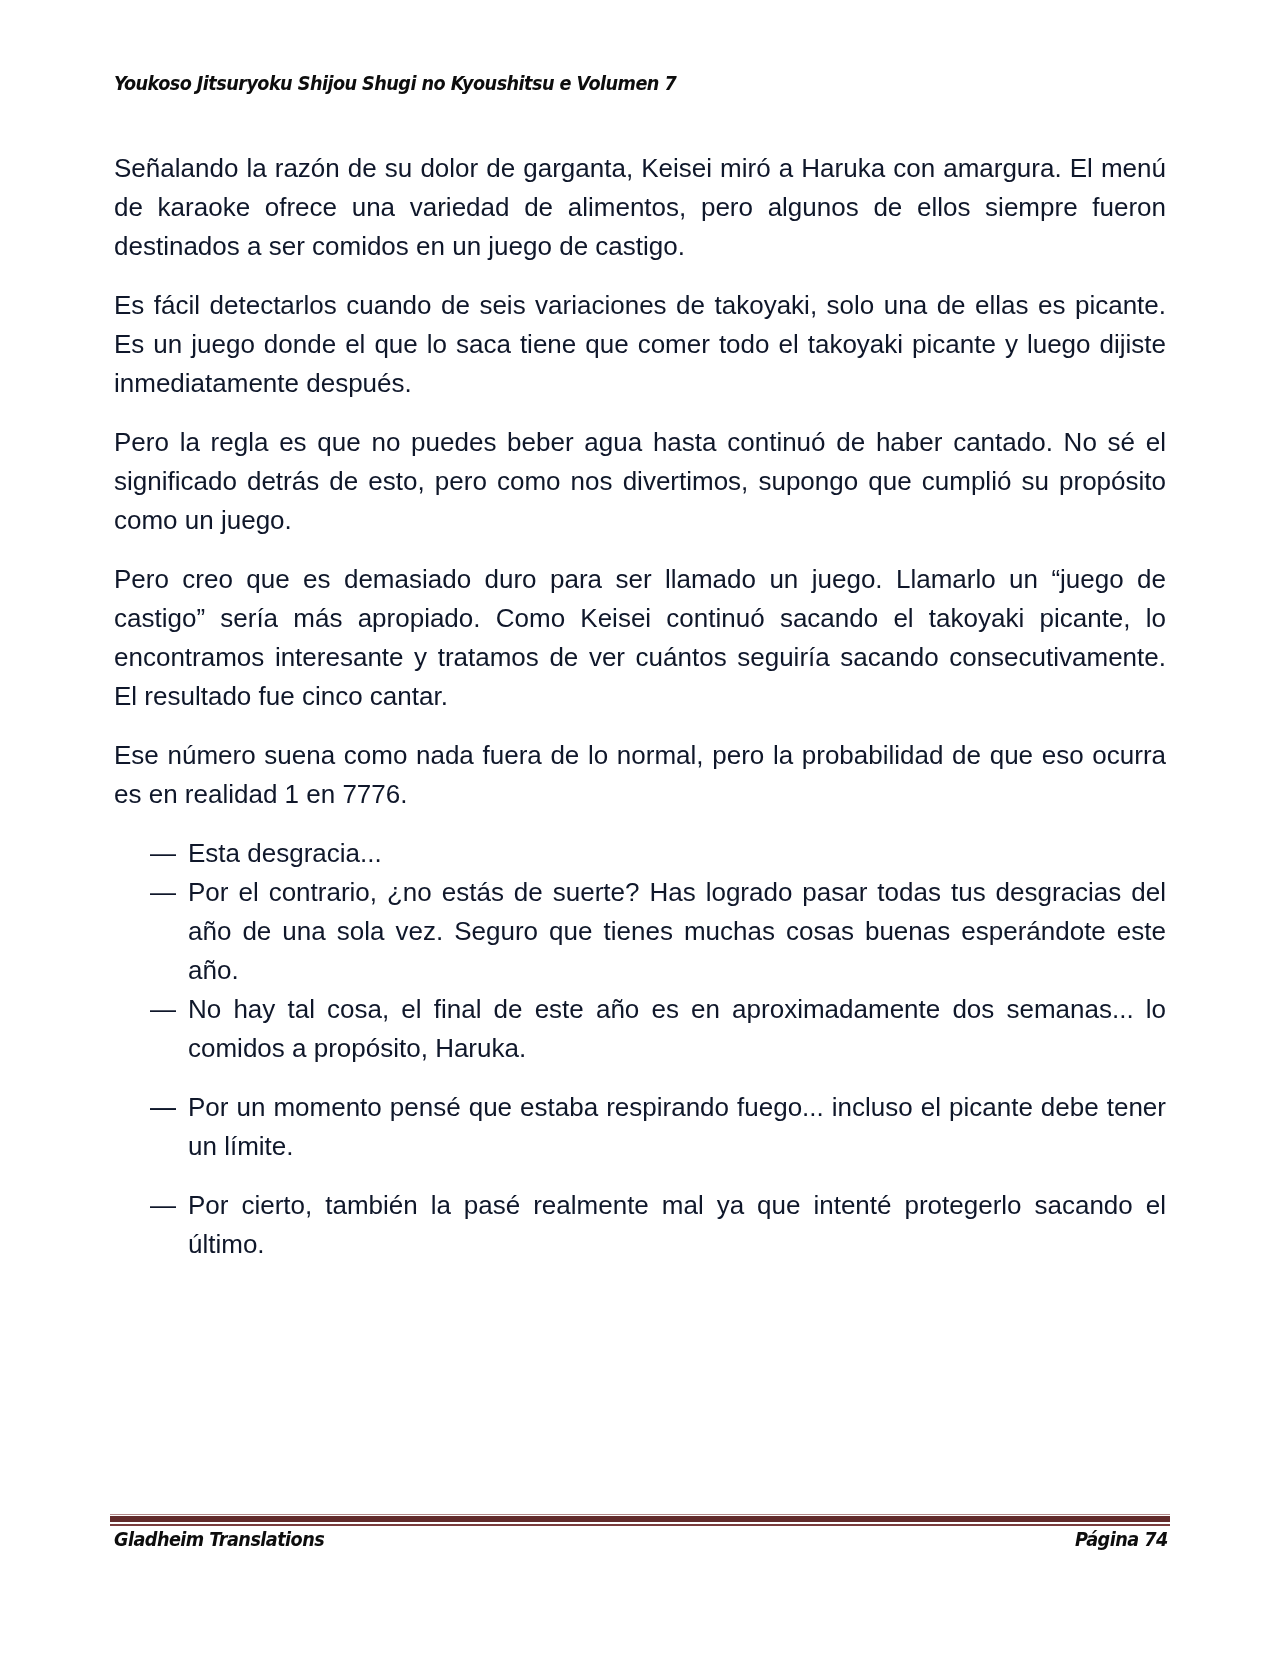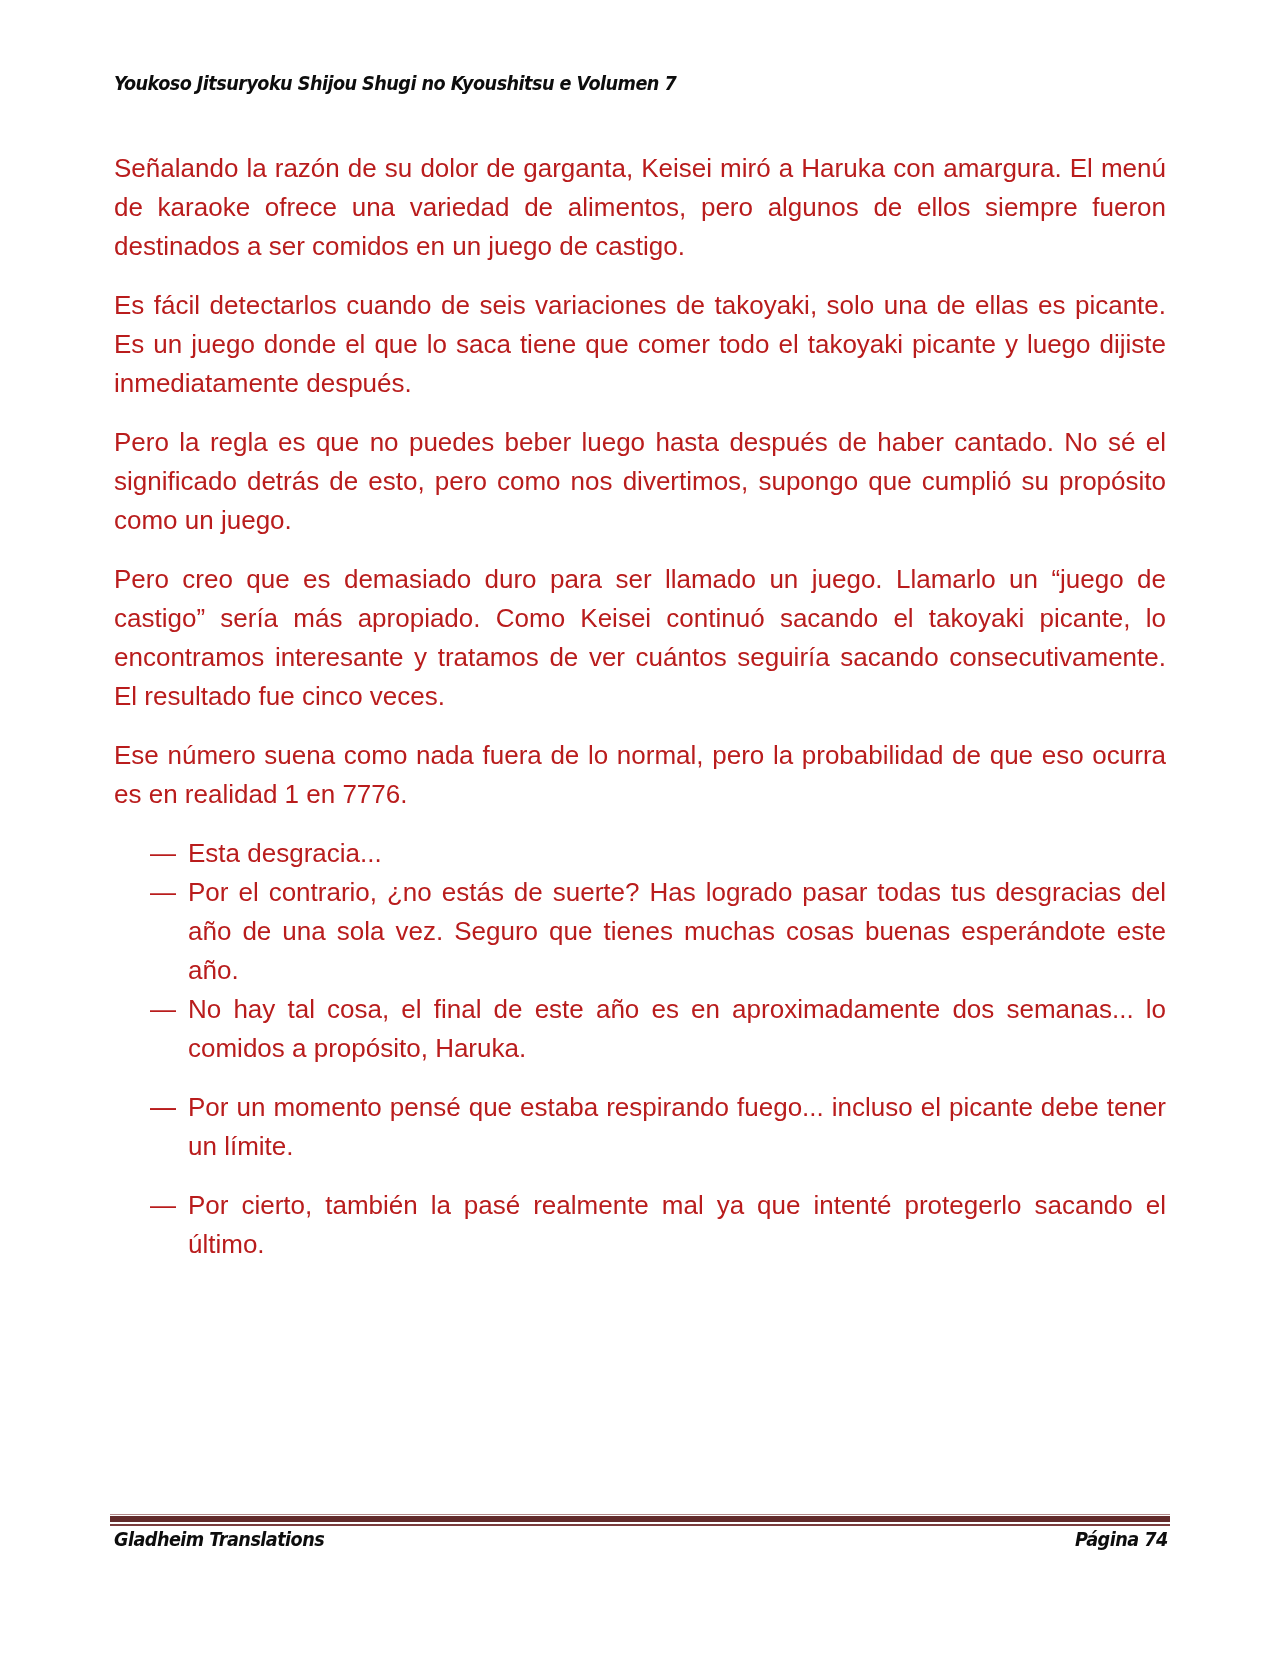--- a/index.html
+++ b/index.html
@@ -29,21 +29,21 @@
       transform-origin: left top;
     }
     .content {
       position: absolute;
       left: 114px;
       top: 149px;
       width: 1052px;
       font-family: "Liberation Sans", sans-serif;
       font-size: 26px;
       line-height: 39px;
-      color: #b91c1c;
+      color: #0f172a;
     }
     .para {
       margin: 0 0 20px 0;
       text-align: justify;
     }
     .dialogue {
       margin: 0 0 20px 0;
       padding: 0;
       list-style: none;
     }
@@ -100,22 +100,22 @@
     }
   </style>
 </head>
 <body>
 
 <div class="page-header">Youkoso Jitsuryoku Shijou Shugi no Kyoushitsu e Volumen 7</div>
 
 <div class="content">
   <p class="para">Señalando la razón de su dolor de garganta, Keisei miró a Haruka con amargura. El menú de karaoke ofrece una variedad de alimentos, pero algunos de ellos siempre fueron destinados a ser comidos en un juego de castigo.</p>
   <p class="para">Es fácil detectarlos cuando de seis variaciones de takoyaki, solo una de ellas es picante. Es un juego donde el que lo saca tiene que comer todo el takoyaki picante y luego dijiste inmediatamente después.</p>
-  <p class="para">Pero la regla es que no puedes beber luego hasta después de haber cantado. No sé el significado detrás de esto, pero como nos divertimos, supongo que cumplió su propósito como un juego.</p>
-  <p class="para">Pero creo que es demasiado duro para ser llamado un juego. Llamarlo un “juego de castigo” sería más apropiado. Como Keisei continuó sacando el takoyaki picante, lo encontramos interesante y tratamos de ver cuántos seguiría sacando consecutivamente. El resultado fue cinco veces.</p>
+  <p class="para">Pero la regla es que no puedes beber agua hasta continuó de haber cantado. No sé el significado detrás de esto, pero como nos divertimos, supongo que cumplió su propósito como un juego.</p>
+  <p class="para">Pero creo que es demasiado duro para ser llamado un juego. Llamarlo un “juego de castigo” sería más apropiado. Como Keisei continuó sacando el takoyaki picante, lo encontramos interesante y tratamos de ver cuántos seguiría sacando consecutivamente. El resultado fue cinco cantar.</p>
   <p class="para">Ese número suena como nada fuera de lo normal, pero la probabilidad de que eso ocurra es en realidad 1 en 7776.</p>
 
   <ul class="dialogue">
     <li class="dialogue-line">
       <span class="dash">—</span>
       <span>Esta desgracia...</span>
     </li>
     <li class="dialogue-line">
       <span class="dash">—</span>
       <span>Por el contrario, ¿no estás de suerte? Has logrado pasar todas tus desgracias del año de una sola vez. Seguro que tienes muchas cosas buenas esperándote este año.</span>

